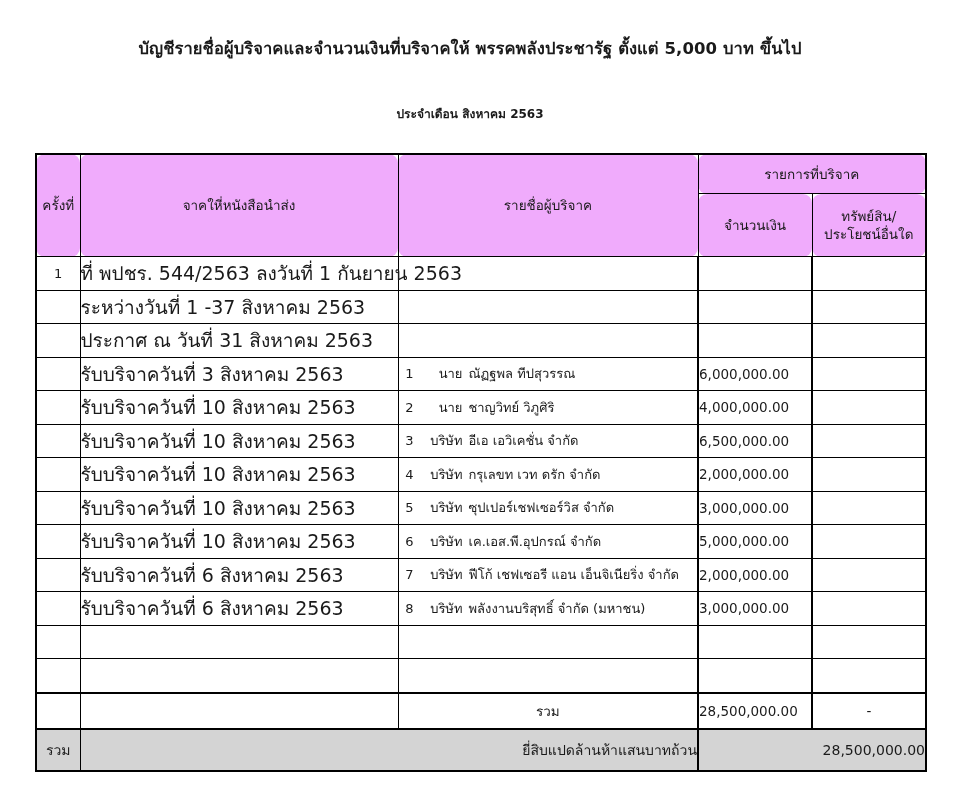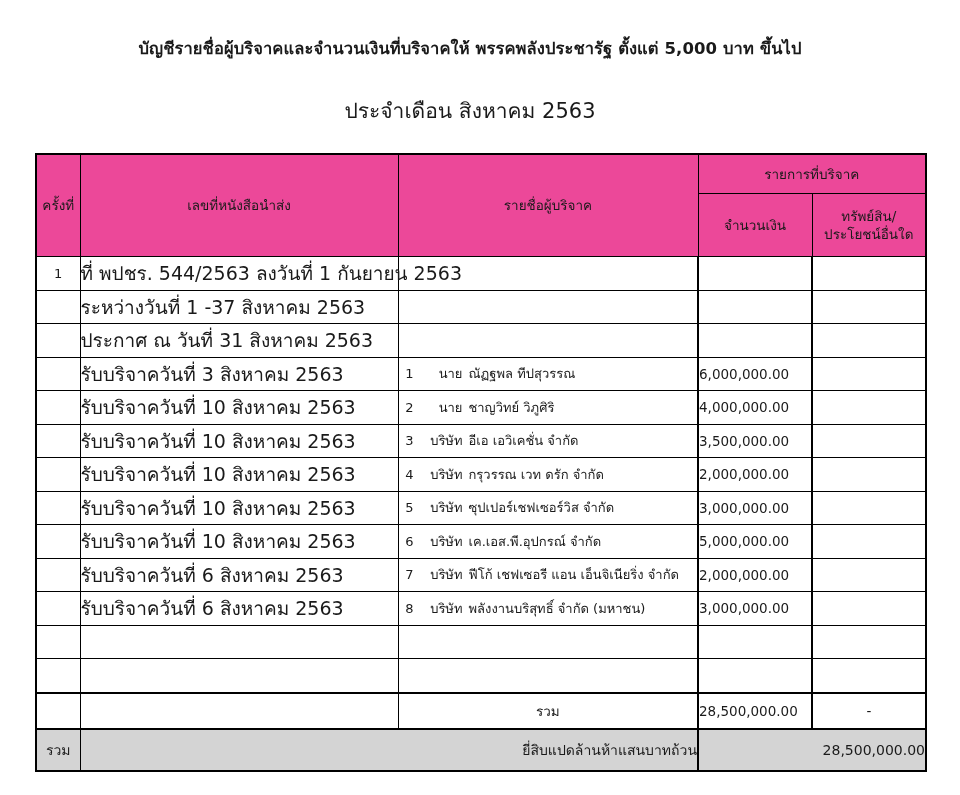--- a/index.html
+++ b/index.html
@@ -28,23 +28,23 @@
     text-align: center;
   }
   .doc-title {
     font-size: 16.5px;
     font-weight: bold;
     line-height: 1.3;
     letter-spacing: 0.1px;
     margin: 0;
   }
   .doc-subtitle {
-    font-size: 21px;
-    font-weight: normal;
-    margin: 3px;
+    font-size: 12px;
+    font-weight: bold;
+    margin: 12px;
     padding-top: 36px;
     line-height: 1.3;
   }
 
   
   .table-wrap {
     position: absolute;
     left: 35px;
     top: 153px;
     width: 890px;
@@ -67,24 +67,25 @@
 
   
   col.c-seq      { width: 44px;  }
   col.c-doc      { width: 318px; }
   col.c-donor    { width: 300px; }
   col.c-amount   { width: 114px; }
   col.c-asset    { width: 114px; }
 
   
   thead td {
-    background: #ec4899;
+    background: #f0abfc;
     text-align: center;
     font-size: 13.5px;
     line-height: 1.35;
+    border-radius: 9px;
   }
   .th-tall { height: 100px; }
   .th-group { height: 38px; }
   .th-sub   { height: 62px; }
   .hdr-strong-left  { border-left: 2.5px solid #000 !important; margin-top: 12px; }
   .hdr-strong-right { border-right: 2.5px solid #000 !important; }
   .hdr-strong-top   { border-top: 2.5px solid #000 !important; }
 
   
   tbody tr.data-row td { height: 32.5px; }
@@ -188,21 +189,21 @@
         <col class="c-seq">
         <col class="c-doc">
         <col class="c-donor">
         <col class="c-amount">
         <col class="c-asset">
       </colgroup>
 
       <thead>
         <tr>
           <td class="th-tall hdr-strong-left hdr-strong-top" rowspan="2">ครั้งที่</td>
-          <td class="th-tall hdr-strong-top" rowspan="2">เลขที่หนังสือนำส่ง</td>
+          <td class="th-tall hdr-strong-top" rowspan="2">จาคใหี่หนังสือนำส่ง</td>
           <td class="th-tall hdr-strong-top" rowspan="2">รายชื่อผู้บริจาค</td>
           <td class="th-group hdr-strong-top hdr-strong-right" colspan="2">รายการที่บริจาค</td>
         </tr>
         <tr>
           <td class="th-sub">จำนวนเงิน</td>
           <td class="th-sub hdr-strong-right">
             <div>ทรัพย์สิน/</div>
             <div>ประโยชน์อื่นใด</div>
           </td>
         </tr>
@@ -259,31 +260,31 @@
           <tr class="data-row">
             <td class="cell-seq"></td>
             <td class="cell-doc">รับบริจาควันที่ 10 สิงหาคม 2563</td>
             <td class="cell-donor">
               <div class="donor-line">
                 <span class="donor-num">3</span>
                 <span class="donor-kind">บริษัท</span>
                 <span class="donor-name">อีเอ เอวิเคชั่น  จำกัด</span>
               </div>
             </td>
-            <td class="cell-amount">3,500,000.00</td>
+            <td class="cell-amount">6,500,000.00</td>
             <td class="cell-asset"></td>
           </tr>
           <tr class="data-row">
             <td class="cell-seq"></td>
             <td class="cell-doc">รับบริจาควันที่ 10 สิงหาคม 2563</td>
             <td class="cell-donor">
               <div class="donor-line">
                 <span class="donor-num">4</span>
                 <span class="donor-kind">บริษัท</span>
-                <span class="donor-name">กรุวรรณ เวท ดรัก จำกัด</span>
+                <span class="donor-name">กรุเลขท เวท ดรัก จำกัด</span>
               </div>
             </td>
             <td class="cell-amount">2,000,000.00</td>
             <td class="cell-asset"></td>
           </tr>
           <tr class="data-row">
             <td class="cell-seq"></td>
             <td class="cell-doc">รับบริจาควันที่ 10 สิงหาคม 2563</td>
             <td class="cell-donor">
               <div class="donor-line">

